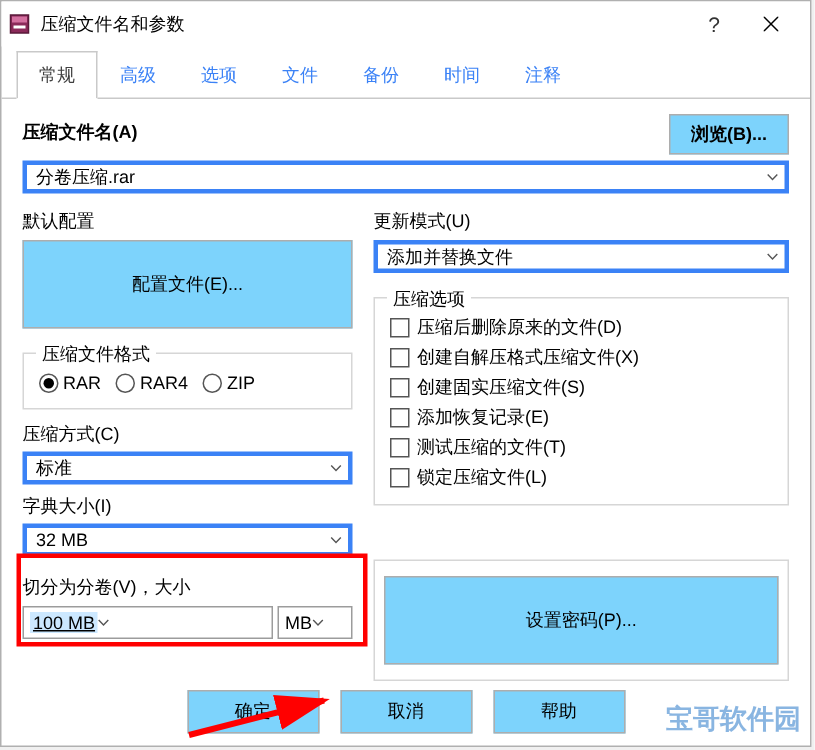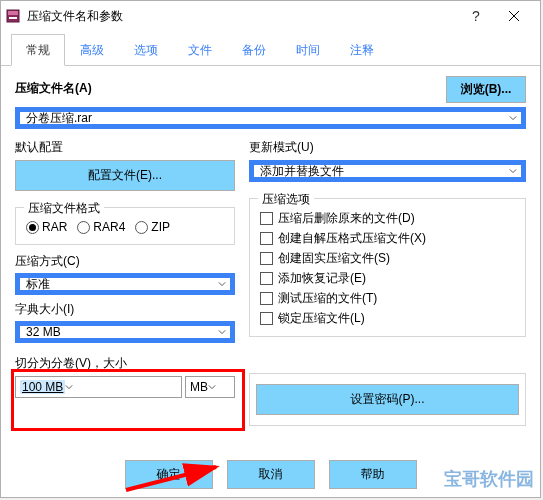--- a/index.html
+++ b/index.html
@@ -11,22 +11,22 @@
   .titlebar .win-btn { width: 45px; height: 28px; display: flex; align-items: center; justify-content: center; }
   .titlebar .win-btn svg { width: 10px; height: 10px; }
   .qmark { width: 30px; text-align: center; font-size: 14px; color: #333; }
   .tabstrip { display: flex; border-bottom: 1px solid #c9c9c9; padding: 0 10px; margin-top: 2px; }
   .tab { padding: 7px 14px 6px; color: #3b82f6; border: 1px solid transparent; border-bottom: none; position: relative; top: 1px; }
   .tab.active { background: #fff; border: 1px solid #c9c9c9; border-bottom: 1px solid #fff; color: #404040; }
   .content { padding: 10px 14px 6px; }
   .row { display: flex; align-items: center; gap: 8px; }
   .label { color: #000; margin-bottom: 3px; }
   .btn { background: #7dd3fc; border: 1px solid #adadad; padding: 4px 10px; min-width: 80px; text-align: center; }
-  .btn-wide { min-width: 190px; padding: 6px 6px; }
-  .dropdown { border: 5px solid #3b82f6; background: #fff; height: 22px; display: flex; align-items: center; padding: 0 4px 0 6px; position: relative; }
+  .btn-wide { min-width: 190px; padding: 20px 6px; }
+  .dropdown { border: 3px solid #3b82f6; background: #fff; height: 22px; display: flex; align-items: center; padding: 0 4px 0 6px; position: relative; }
   .dropdown .arrow { position: absolute; right: 4px; }
   .dropdown.full { width: 100%; }
   .cols { display: flex; gap: 14px; margin-top: 10px; }
   .col-left { flex: 0 0 220px; }
   .col-right { flex: 1; }
   .group { border: 1px solid #d6d6d6; padding: 8px 10px 10px; margin-bottom: 8px; position: relative; }
   .group-title { position: absolute; top: -8px; left: 8px; background: #fff; padding: 0 4px; font-size: 12px; color: #000; }
   .radio-row { display: flex; gap: 10px; align-items: center; margin-top: 4px; }
   .radio { display: flex; align-items: flex-end; gap: 3px; }
   .radio-circle { width: 13px; height: 13px; border: 1px solid #555; border-radius: 50%; display: flex; align-items: center; justify-content: center; }

